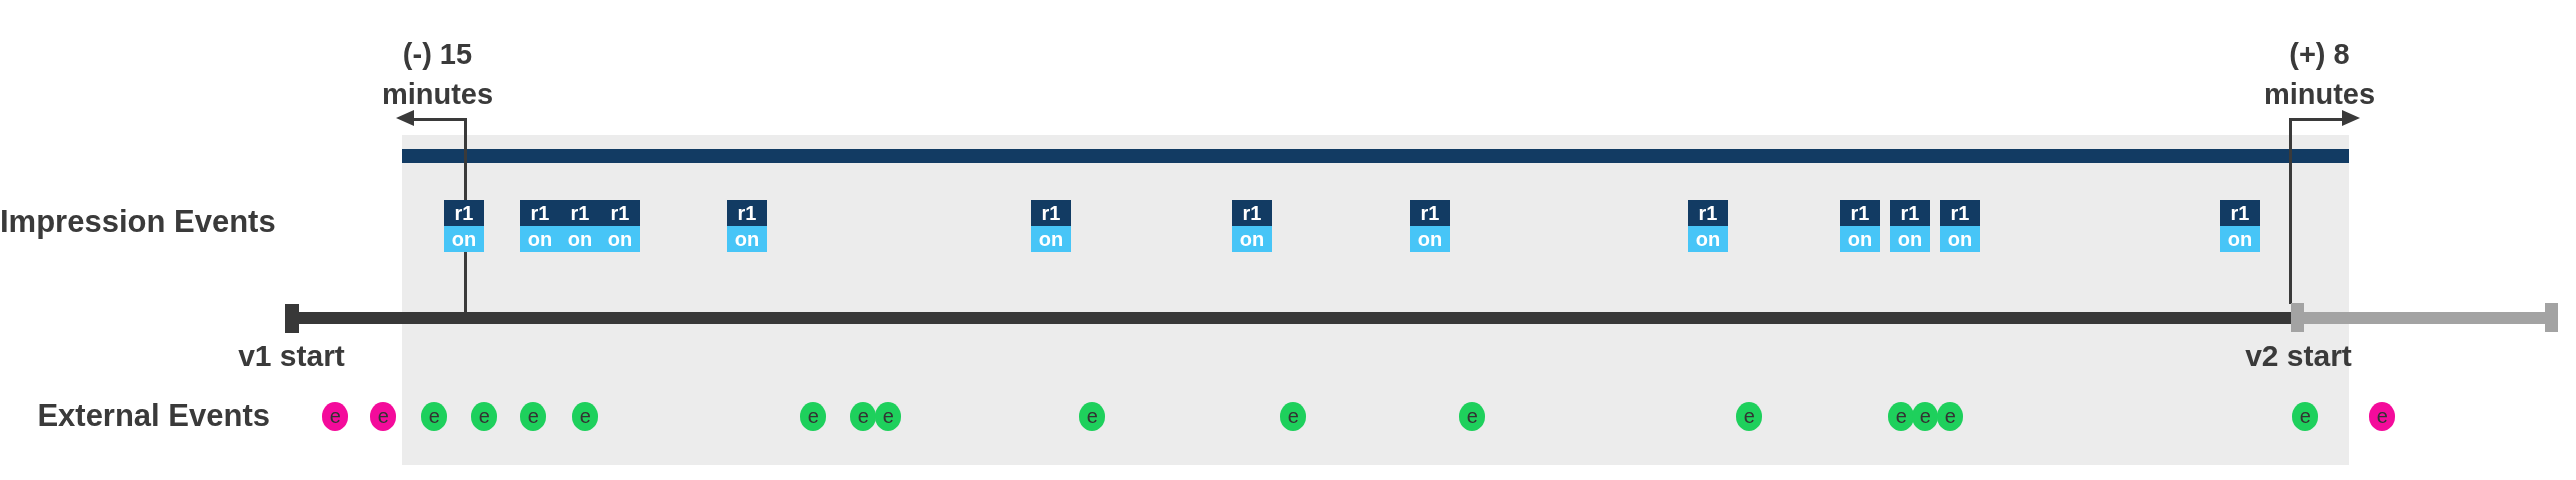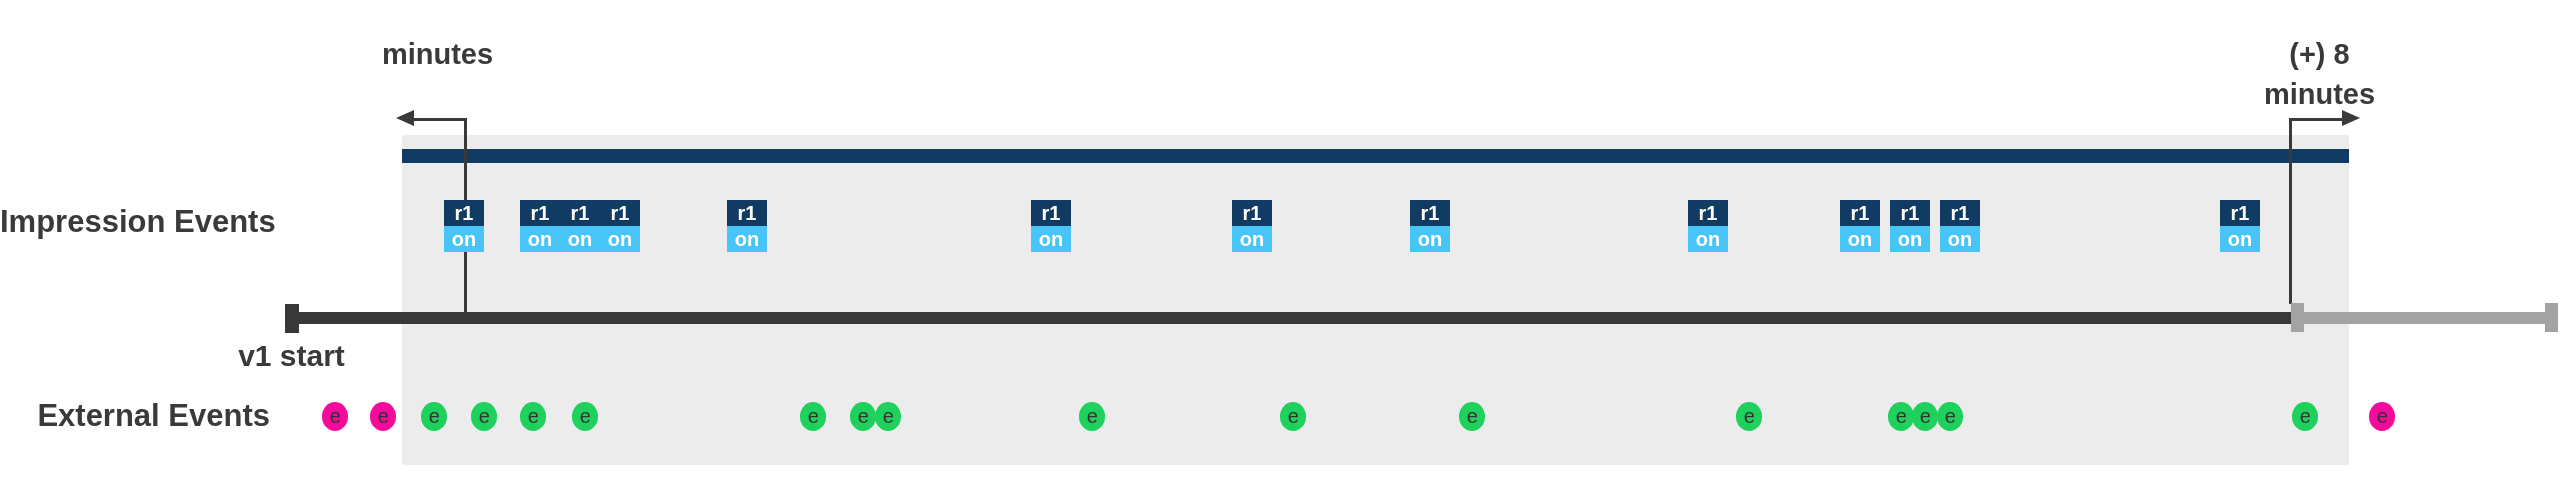--- a/index.html
+++ b/index.html
@@ -63,20 +63,21 @@
 </style>
 </head>
 <body>
 
 <div class="canvas">
 
   <div class="panel"></div>
   <div class="navy-bar"></div>
 
   <div class="offset-label left">
+    <div>(-) 15</div>
     <div>minutes</div>
   </div>
   <div class="h-line left"></div>
   <div class="arrowhead left"></div>
   <div class="v-line left"></div>
 
   <div class="offset-label right">
     <div>(+) 8</div>
     <div>minutes</div>
   </div>
@@ -86,20 +87,21 @@
 
   <div class="row-label impression">Impression Events</div>
   <div class="row-label external">External Events</div>
 
   <div class="tl-cap-v1"></div>
   <div class="tl-bar-dark"></div>
   <div class="tl-bar-gray"></div>
   <div class="tl-cap-v2"></div>
   <div class="tl-cap-end"></div>
   <div class="tl-label v1">v1 start</div>
+  <div class="tl-label v2">v2 start</div>
 
   <div>
       <div class="imp-r1" style="left: 444px;">r1</div>
       <div class="imp-on" style="left: 444px;">on</div>
       <div class="imp-r1" style="left: 520px;">r1</div>
       <div class="imp-on" style="left: 520px;">on</div>
       <div class="imp-r1" style="left: 560px;">r1</div>
       <div class="imp-on" style="left: 560px;">on</div>
       <div class="imp-r1" style="left: 600px;">r1</div>
       <div class="imp-on" style="left: 600px;">on</div>

